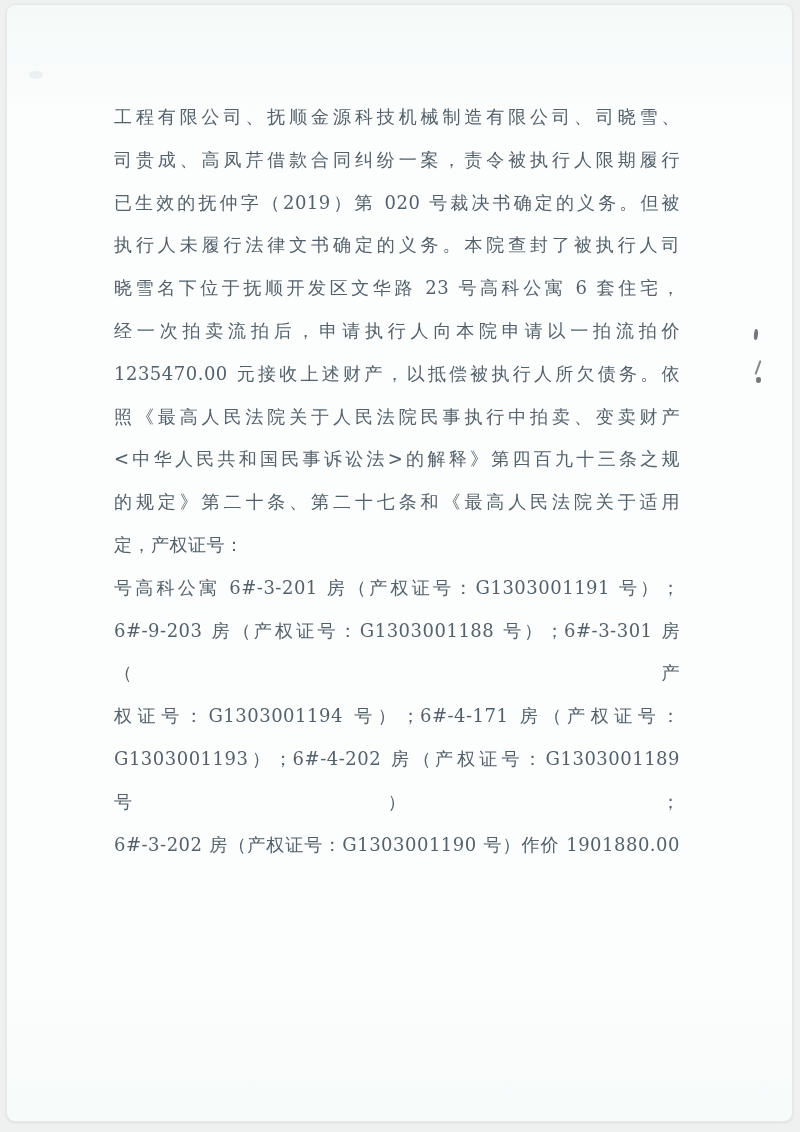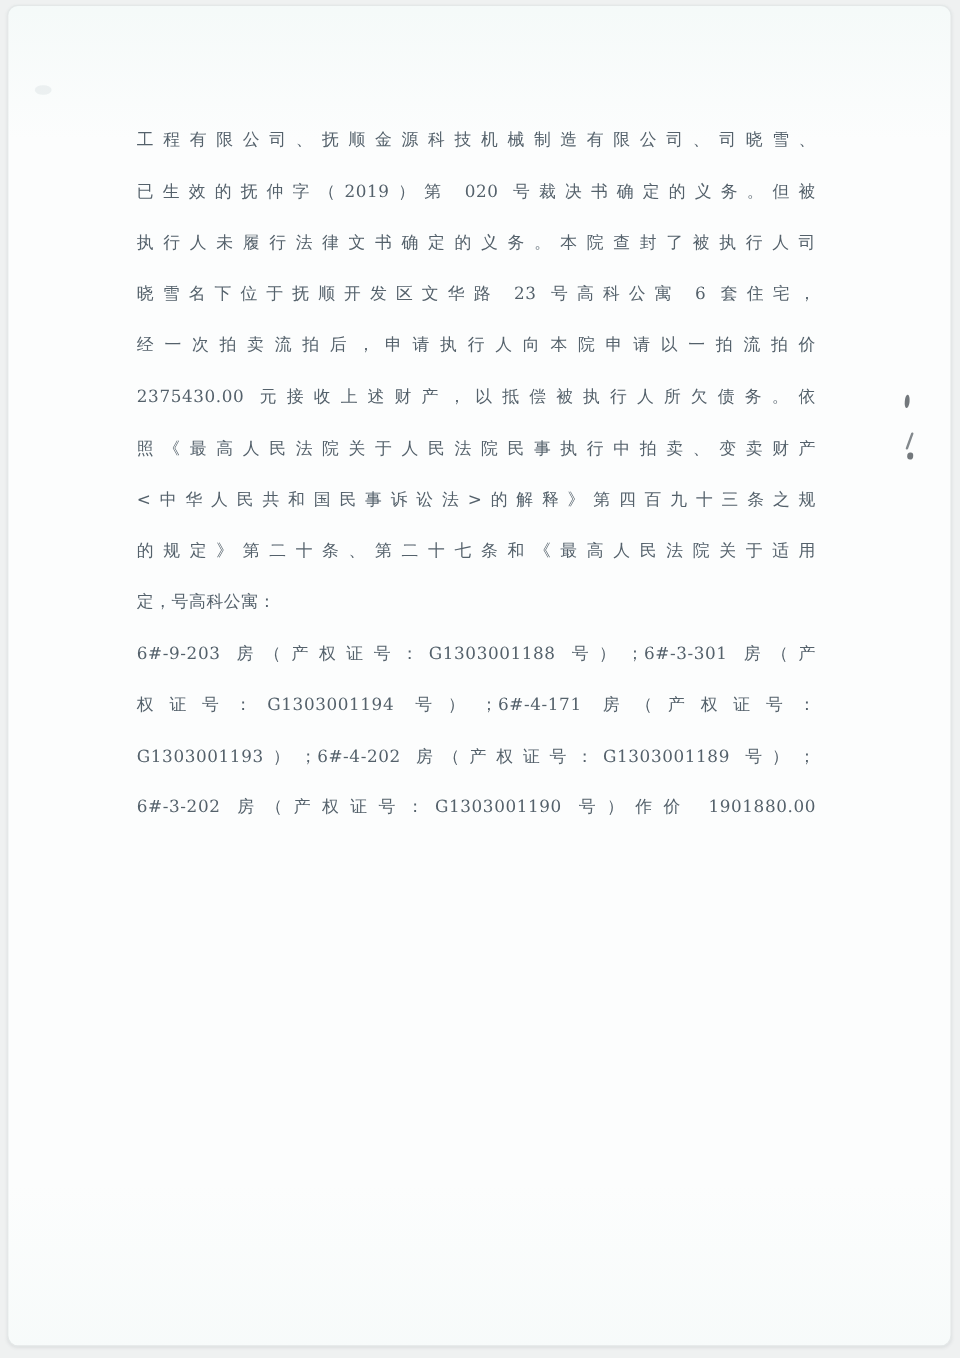--- a/index.html
+++ b/index.html
@@ -30,21 +30,21 @@
     border-radius: 9px;
     box-shadow: 0 1px 3px rgba(60,70,75,0.10);
   }
   .text-block {
     position: absolute;
     left: 107px;   
     top: 91px;
     width: 566px;
   }
   .ln {
-    font-size: 14px;
+    font-size: 18px;
     line-height: 42.8px;
     color: #54616b;
     letter-spacing: 0.5px;
     white-space: normal;
     text-align: justify;
     text-align-last: justify;
     text-justify: inter-character;
   }
   .ln.s {
     text-align: left;
@@ -96,29 +96,31 @@
   }
 </style>
 </head>
 <body>
 
 <div class="scan-bg">
   <div class="paper">
     <span class="smudge"></span>
     <div class="text-block">
       <div class="ln">工程有限公司、抚顺金源科技机械制造有限公司、司晓雪、</div>
+      <div class="ln">司贵成、高凤芹借款合同纠纷一案，责令被执行人限期履行</div>
       <div class="ln">已生效的抚仲字（2019）第 020 号裁决书确定的义务。但被</div>
       <div class="ln">执行人未履行法律文书确定的义务。本院查封了被执行人司</div>
       <div class="ln">晓雪名下位于抚顺开发区文华路 23 号高科公寓 6 套住宅，</div>
       <div class="ln">经一次拍卖流拍后，申请执行人向本院申请以一拍流拍价</div>
-      <div class="ln">2375430.00 元接收上述财产，以抵偿被执行人所欠债务。依</div>
+      <div class="ln">1235470.00 元接收上述财产，以抵偿被执行人所欠债务。依</div>
       <div class="ln">照《最高人民法院关于人民法院民事执行中拍卖、变卖财产</div>
       <div class="ln">&lt;中华人民共和国民事诉讼法&gt;的解释》第四百九十三条之规</div>
       <div class="ln">的规定》第二十条、第二十七条和《最高人民法院关于适用</div>
-      <div class="ln s">定，号高科公寓：</div>
+      <div class="ln s">定，产权证号：</div>
+      <div class="ln">号高科公寓 6#-3-201 房（产权证号：G1303001191 号）；</div>
       <div class="ln">6#-9-203 房（产权证号：G1303001188 号）；6#-3-301 房（产</div>
       <div class="ln">权证号：G1303001194 号）；6#-4-171 房（产权证号：</div>
       <div class="ln">G1303001193）；6#-4-202 房（产权证号：G1303001189 号）；</div>
       <div class="ln">6#-3-202 房（产权证号：G1303001190 号）作价 1901880.00</div>
 
     </div>
     <span class="mark speck"></span>
     <span class="mark scribble"></span>
     <span class="mark dot"></span>
   </div>

